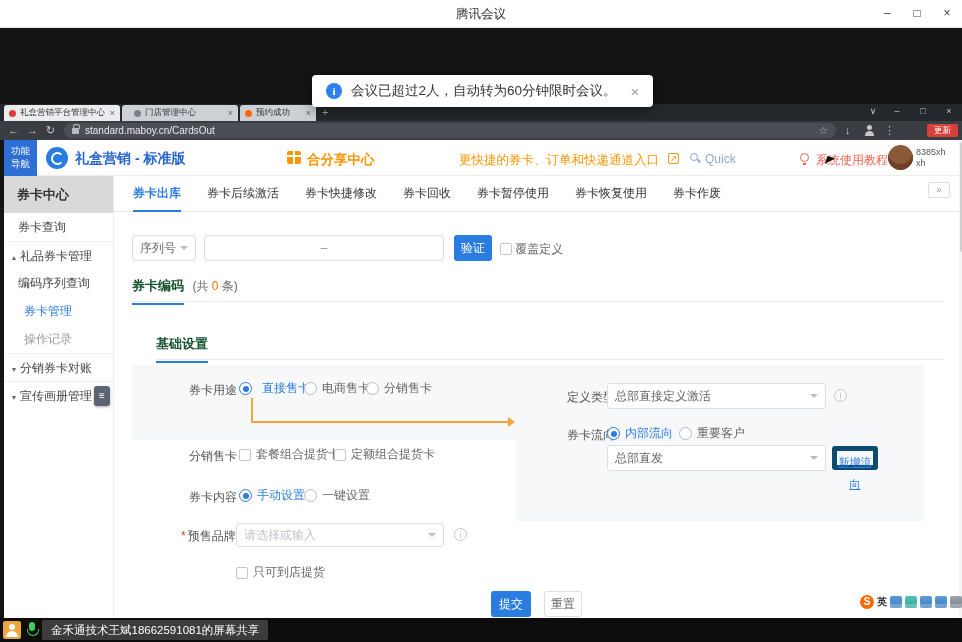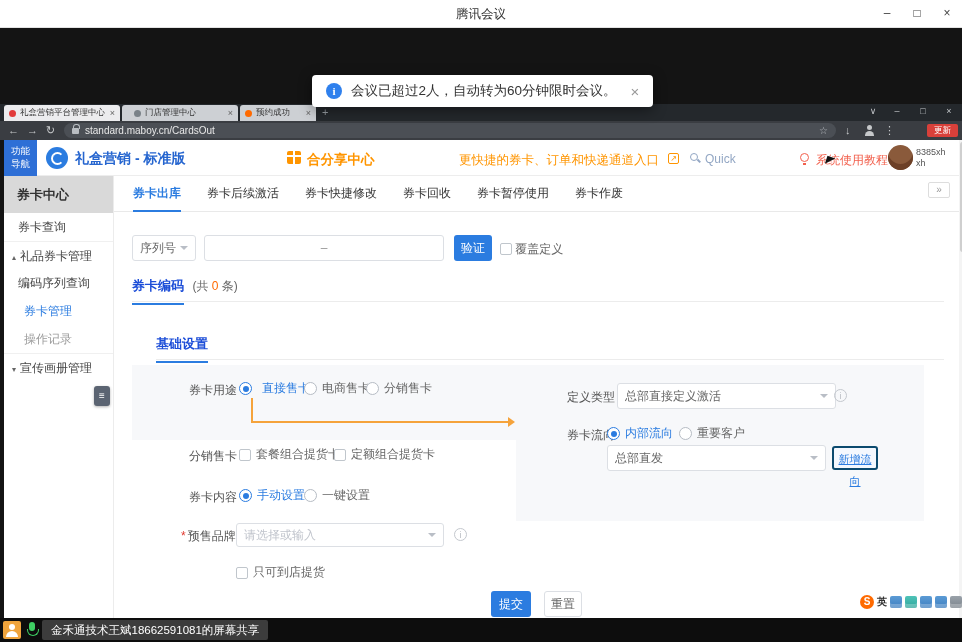--- a/index.html
+++ b/index.html
@@ -89,40 +89,40 @@
   .filter-row { position:absolute; left:18px; top:59px; height:26px; }
   .selbox { border:1px solid #dcdfe4; border-radius:3px; background:#fff; display:flex; align-items:center; padding:0 7px; font-size:12px; color:#666; justify-content:space-between; }
   .caret { width:0; height:0; border-left:4px solid transparent; border-right:4px solid transparent; border-top:4px solid #b9bec6; }
   .sel-serial { position:absolute; left:0; top:0; width:64px; height:26px; }
   .range-input { position:absolute; left:72px; top:0; width:240px; height:26px; border:1px solid #dcdfe4; border-radius:3px; text-align:center; font-size:12px; color:#999; background:#fff; }
   .verify-btn { position:absolute; left:322px; top:0; width:38px; height:26px; background:#2b7ce0; color:#fff; font-size:12px; border:none; border-radius:3px; line-height:26px; text-align:center; }
   .cb { display:inline-block; width:12px; height:12px; border:1px solid #c0c6cc; border-radius:2px; background:#fff; vertical-align:-2px; }
   .overwrite { position:absolute; left:368px; top:6px; font-size:12px; color:#666; white-space:nowrap; }
 
   .sec-head { position:absolute; left:18px; right:22px; height:26px; border-bottom:1px solid #ececec; }
-  .sec-head .stitle { display:inline-block; font-size:13px; font-weight:bold; color:#1d4ed8; padding-bottom:8px; border-bottom:2px solid #2b7ce0; }
+  .sec-head .stitle { display:inline-block; font-size:13px; font-weight:bold; color:#14532d; padding-bottom:8px; border-bottom:2px solid #2b7ce0; }
   .sec-head .scount { font-size:12px; color:#666; margin-left:4px; }
   .sec-head .scount .num { color:#ff6a00; }
 
   .form { position:absolute; left:18px; top:189px; width:792px; height:258px; }
   .gray-a { position:absolute; left:0; top:0; width:792px; height:75px; background:#f7f8fa; }
   .gray-b { position:absolute; left:384px; top:75px; width:408px; height:81px; background:#f7f8fa; }
   .flabel { position:absolute; font-size:12px; color:#555; white-space:nowrap; }
   .opt { position:absolute; display:flex; align-items:center; gap:5px; font-size:12px; color:#666; white-space:nowrap; }
   .opt.on { color:#2b7ce0; }
   .radio { position:relative; width:13px; height:13px; border:1px solid #b6bcc4; border-radius:50%; background:#fff; flex:0 0 auto; }
   .radio.on { border-color:#2b7ce0; }
   .radio.on::after { content:''; position:absolute; left:2.5px; top:2.5px; width:6px; height:6px; border-radius:50%; background:#2b7ce0; }
   .conn-v { position:absolute; left:119px; top:33px; width:2px; height:24px; background:#f5a33b; }
   .conn-h { position:absolute; left:119px; top:56px; width:259px; height:2px; background:#f5a33b; }
   .conn-arrow { position:absolute; left:376px; top:52px; width:0; height:0; border-left:7px solid #f5a33b; border-top:5px solid transparent; border-bottom:5px solid transparent; }
   .info-i { width:13px; height:13px; border:1px solid #c4c8ce; border-radius:50%; color:#b8bcc2; font-size:9px; line-height:12px; text-align:center; position:absolute; }
   .req { color:#e0392f; margin-right:2px; }
   .ph { color:#c0c4cc; }
-  .outline-btn { position:absolute; border:2px solid #0c4a6e; color:#2b7ce0; background:#f4f8fe; font-size:11px; border-radius:3px; text-align:center;text-decoration:underline; }
+  .outline-btn { position:absolute; border:5px solid #0c4a6e; color:#2b7ce0; background:#f4f8fe; font-size:11px; border-radius:3px; text-align:center;text-decoration:underline; }
   .submit-btn { position:absolute; left:359px; top:226px; width:40px; height:26px; background:#2b7ce0; color:#fff; font-size:12px; border:none; border-radius:3px; line-height:26px; text-align:center; }
   .reset-btn { position:absolute; left:412px; top:226px; width:38px; height:26px; background:#fff; color:#666; font-size:12px; border:1px solid #dcdfe4; border-radius:3px; line-height:24px; text-align:center; }
 
   .pscroll { position:absolute; right:0; top:0; width:7px; height:483px; background:#f4f4f4; }
   .pscroll .thumb { position:absolute; right:1px; top:2px; width:5px; height:110px; background:#cfcfcf; border-radius:3px; }
 
   
   .ime-bar { position:absolute; left:856px; top:454px; height:16px; display:flex; align-items:center; gap:3px; z-index:5; }
   .ime-s { width:14px; height:14px; border-radius:50%; background:#ff6a00; color:#fff; font-size:10px; font-weight:bold; text-align:center; line-height:14px; }
   .ime-mode { font-size:10px; color:#333; font-weight:bold; }
@@ -225,32 +225,36 @@
         <div class="sidebar">
           <div class="side-header">券卡中心</div>
           <div class="side-item">券卡查询</div>
           <div class="side-item group">
             <span class="arr">▴</span><span>礼品券卡管理</span>
           </div>
           <div class="side-item">编码序列查询</div>
           <div class="side-item child selected">券卡管理</div>
           <div class="side-item child dim">操作记录</div>
           <div class="side-item group">
+            <span class="arr">▾</span><span>分销券卡对账</span>
+          </div>
+          <div class="side-item group">
             <span class="arr">▾</span><span>宣传画册管理</span>
           </div>
         </div>
         <div class="float-handle">≡</div>
 
         <div class="content">
           <div class="ctabs">
             <span class="ctab active">券卡出库</span>
             <span class="ctab">券卡后续激活</span>
             <span class="ctab">券卡快捷修改</span>
             <span class="ctab">券卡回收</span>
             <span class="ctab">券卡暂停使用</span>
+            <span class="ctab">券卡恢复使用</span>
             <span class="ctab">券卡作废</span>
           </div>
           <div class="collapse-btn">»</div>
 
           <div class="filter-row">
             <div class="selbox sel-serial">
               <span>序列号</span>
               <span class="caret"></span>
             </div>
             <input class="range-input" value="–" style="">
@@ -318,21 +322,21 @@
               <span class="caret"></span>
             </div>
             <div class="info-i" style="left:322px; top:163px;">i</div>
 
             <div class="opt" style="left:104px; top:199px;">
               <span class="cb"></span>
               <span>只可到店提货</span>
             </div>
 
             <div class="flabel" style="left:435px; top:24px;">定义类型</div>
-            <div class="selbox" style="position:absolute; left:475px; top:18px; width:219px; height:26px;margin-left:10px;">
+            <div class="selbox" style="position:absolute; left:475px; top:18px; width:219px; height:26px;">
               <span>总部直接定义激活</span>
               <span class="caret"></span>
             </div>
             <div class="info-i" style="left:702px; top:24px;">i</div>
 
             <div class="flabel" style="left:435px; top:62px;">券卡流向</div>
             <div class="opt on" style="left:475px; top:60px;">
               <span class="radio on"></span>
               <span>内部流向</span>
             </div>

